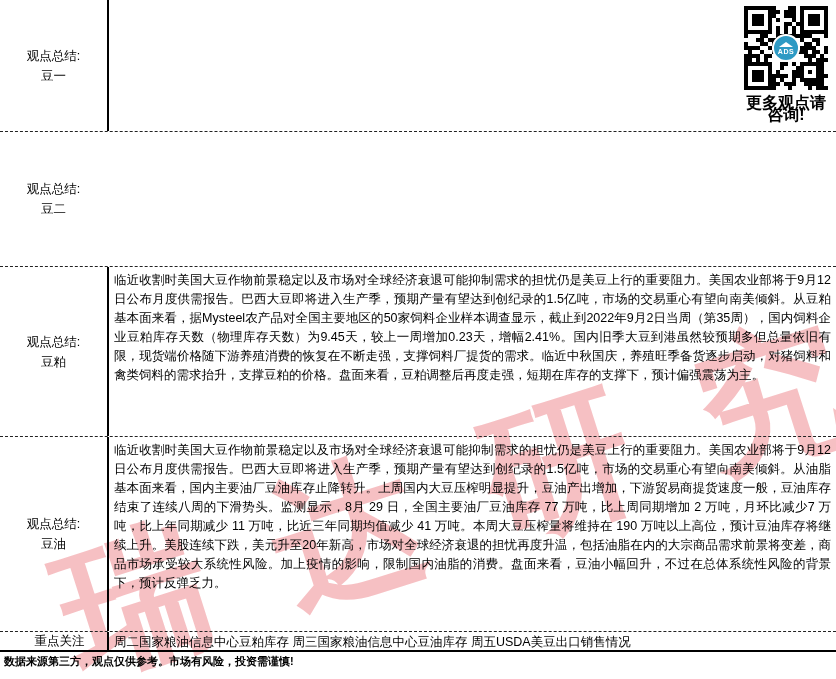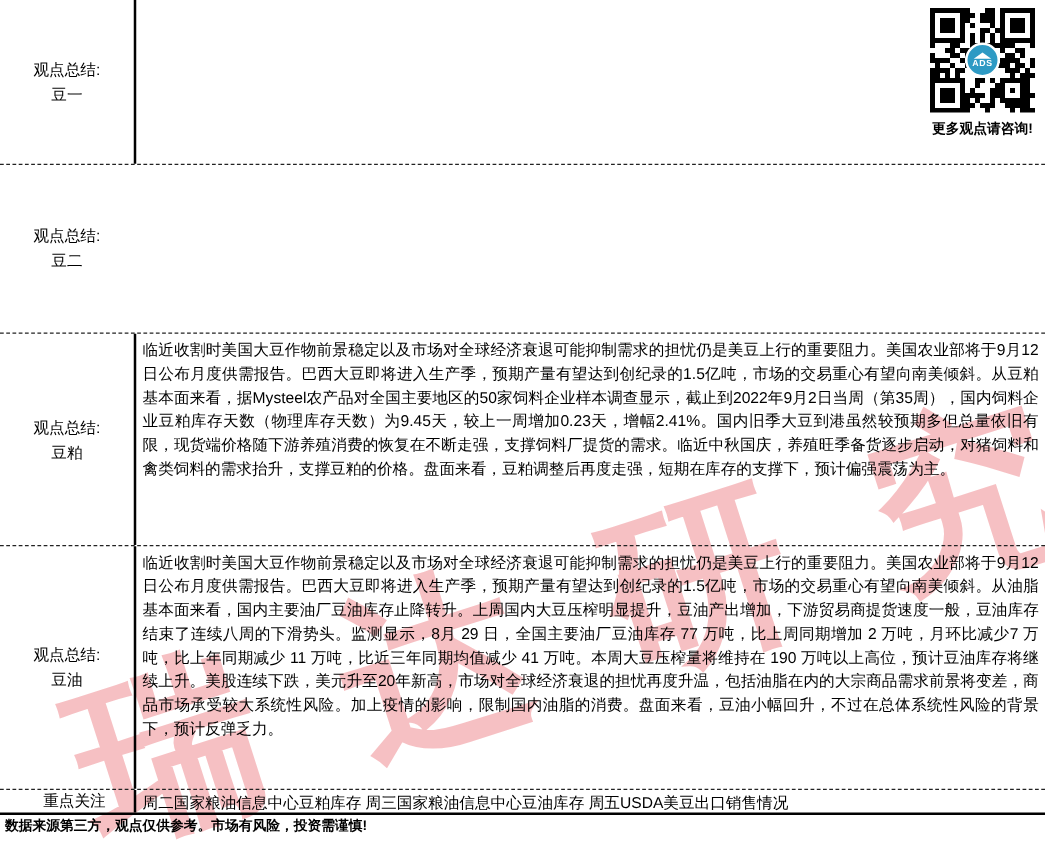--- a/index.html
+++ b/index.html
@@ -43,21 +43,21 @@
     transform:translate(-50%,-50%); background:#2e9ac4; border:2px solid #fff;
     border-radius:50%; display:flex; flex-direction:column;
     align-items:center; justify-content:center;
   }
   .qr-roof {
     width:0; height:0; border-left:7px solid transparent;
     border-right:7px solid transparent; border-bottom:5px solid #fff;
     margin-bottom:1px;
   }
   .qr-logo-text { color:#fff; font-size:7px; font-weight:bold; line-height:7px; letter-spacing:0.5px; }
-  .qr-caption { font-size:11px; font-weight:bold; margin-top:7px; line-height:12px; }
+  .qr-caption { font-size:16px; font-weight:bold; margin-top:7px; line-height:12px; }
   
   .footer-note { height:27px; padding:3px 0 0 4px; font-size:11px; font-weight:bold; line-height:13px; position:relative; z-index:1; background:transparent; }
   .bottom-bar { height:3px; background:#000; position:relative; z-index:1; }
 </style>
 </head>
 <body>
 
 <div class="page">
 
   <div class="watermark">瑞达研究</div>

